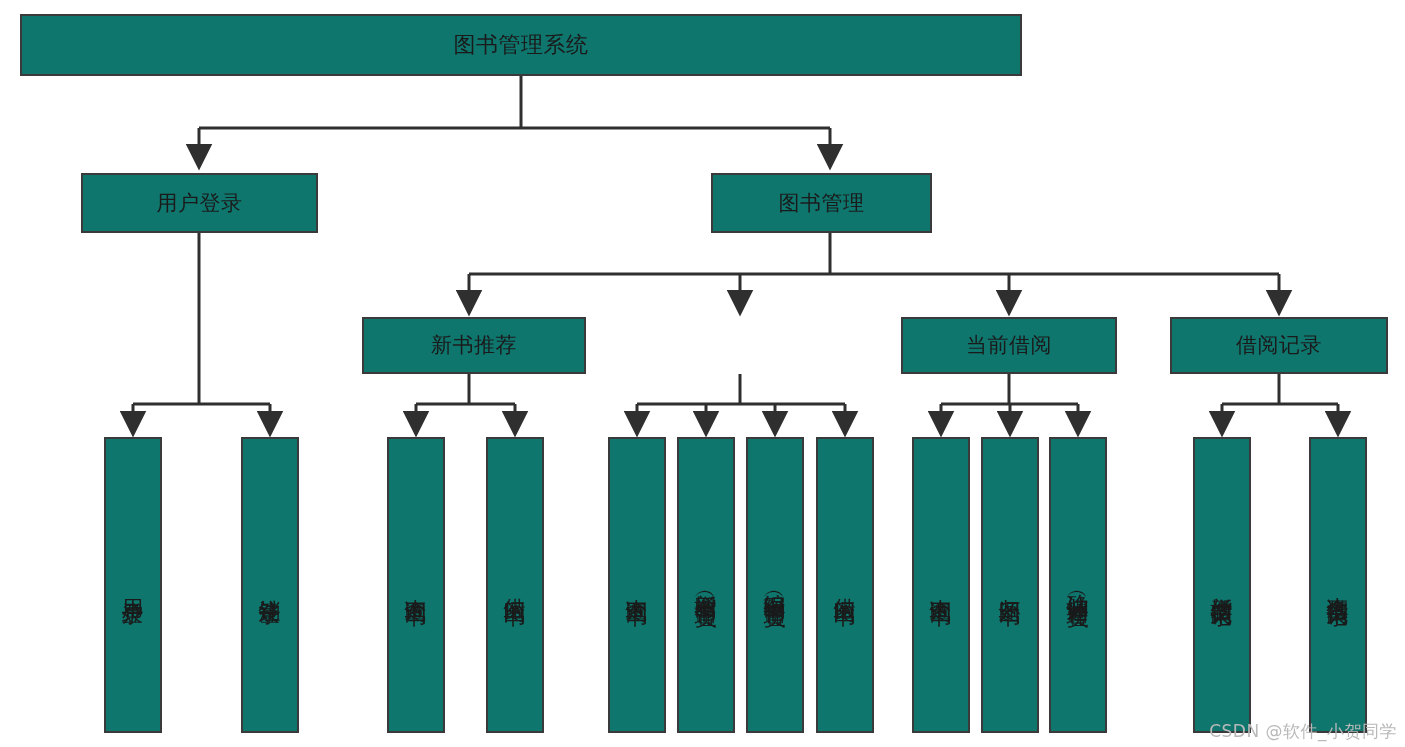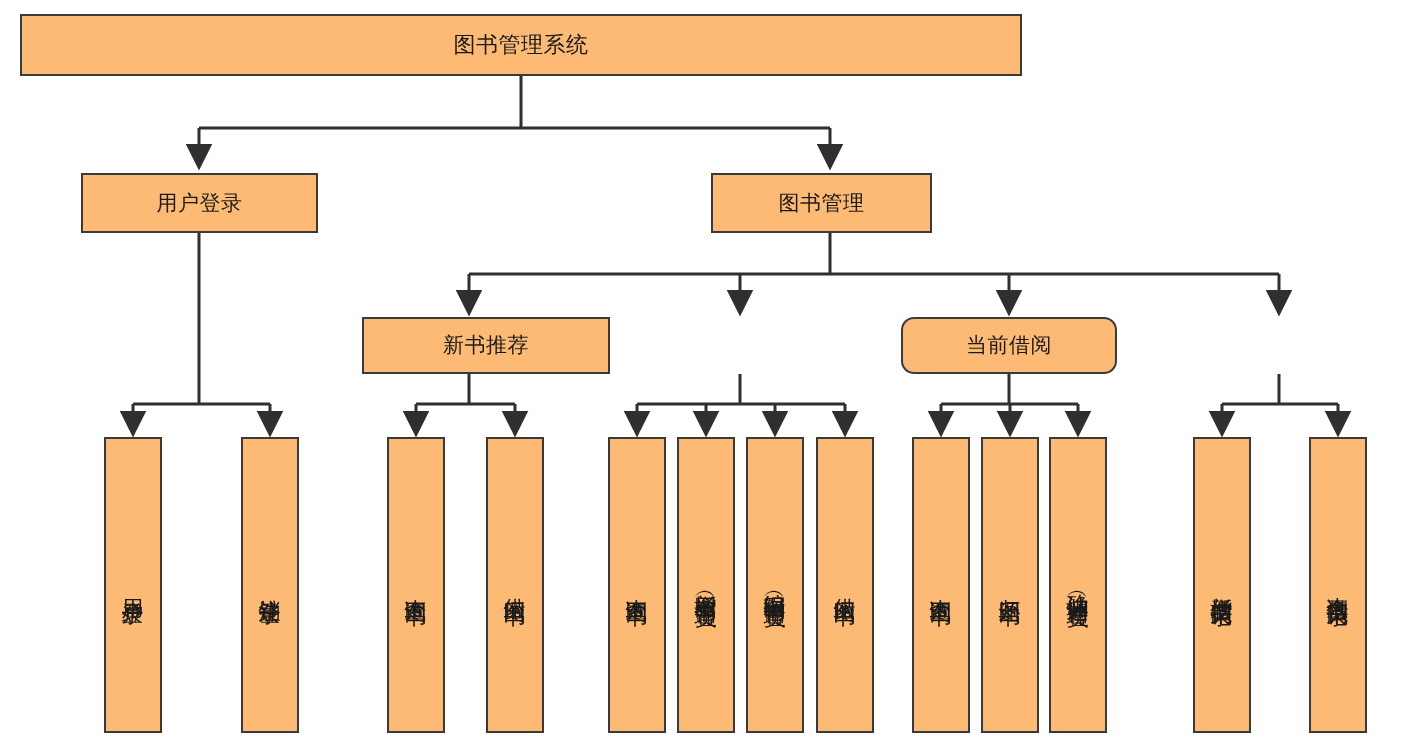--- a/index.html
+++ b/index.html
@@ -22,21 +22,21 @@
     position: absolute;
     left: 0;
     top: 0;
     width: 1405px;
     height: 747px;
     pointer-events: none;
   }
   .node {
     position: absolute;
     box-sizing: border-box;
-    background: #fdba74;
+    background: #0f766e;
     border: 2px solid #3a3a3a;
     display: flex;
     align-items: center;
     justify-content: center;
     color: #1a1a1a;
   }
   .node .label {
     display: block;
     text-align: center;
     line-height: 1.18;
@@ -134,29 +134,32 @@
   </div>
 
   <div class="node horiz" style="left:81px; top:173px; width:237px; height:60px;">
     <span class="label">用户登录</span>
   </div>
 
   <div class="node horiz" style="left:711px; top:173px; width:221px; height:60px;">
     <span class="label">图书管理</span>
   </div>
 
-  <div class="node horiz" style="left:362px; top:317px; width:248px; height:57px;">
+  <div class="node horiz" style="left:362px; top:317px; width:224px; height:57px;">
     <span class="label">新书推荐</span>
   </div>
 
 
-  <div class="node horiz" style="left:901px; top:317px; width:216px; height:57px;border-radius:13px;">
+  <div class="node horiz" style="left:901px; top:317px; width:216px; height:57px;">
     <span class="label">当前借阅</span>
   </div>
 
+  <div class="node horiz" style="left:1170px; top:317px; width:218px; height:57px;">
+    <span class="label">借阅记录</span>
+  </div>
 
   <div class="node vert" style="left:104px; top:437px; width:58px; height:296px;">
     <span class="label">用户登录</span>
   </div>
 
   <div class="node vert" style="left:241px; top:437px; width:58px; height:296px;">
     <span class="label">注销登录</span>
   </div>
 
   <div class="node vert" style="left:387px; top:437px; width:58px; height:296px;">
@@ -196,14 +199,15 @@
   </div>
 
   <div class="node vert" style="left:1193px; top:437px; width:58px; height:296px;">
     <span class="label">新增借阅记录</span>
   </div>
 
   <div class="node vert" style="left:1309px; top:437px; width:58px; height:296px;">
     <span class="label">查询借阅记录</span>
   </div>
 
+  <div class="watermark">CSDN @软件_小贺同学</div>
 
 </div>
 
 </body></html>

